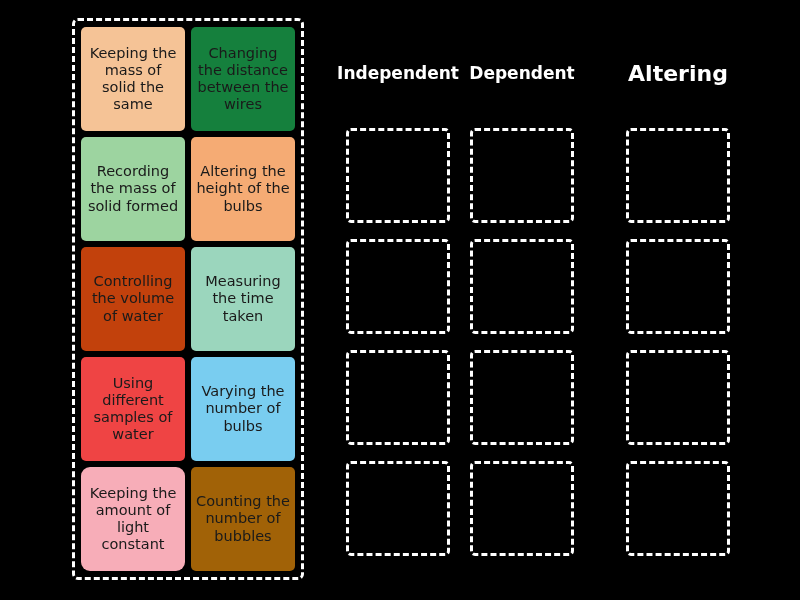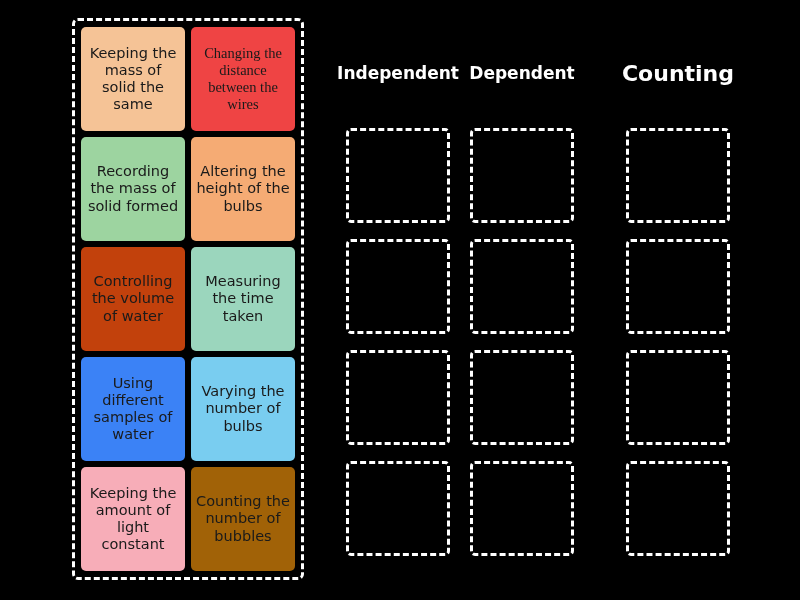--- a/index.html
+++ b/index.html
@@ -106,28 +106,28 @@
   }
 </style>
 </head>
 <body>
 
 <div id="app">
 
   <div id="tray">
     <div id="tray-grid">
       <div class="tile" style="background: rgb(245, 195, 150);">Keeping the mass of solid the same</div>
-      <div class="tile" style="background: #ef4444; font-family: Liberation Serif, serif;">Changing the distance between the wires</div>
+      <div class="tile" style="background: #15803d;">Changing the distance between the wires</div>
       <div class="tile" style="background: rgb(157, 212, 160);">Recording the mass of solid formed</div>
       <div class="tile" style="background: rgb(245, 171, 116);">Altering the height of the bulbs</div>
       <div class="tile" style="background: #c2410c;">Controlling the volume of water</div>
       <div class="tile" style="background: rgb(155, 214, 189);">Measuring the time taken</div>
-      <div class="tile" style="background: #3b82f6;">Using different samples of water</div>
+      <div class="tile" style="background: #ef4444;">Using different samples of water</div>
       <div class="tile" style="background: rgb(121, 205, 240);">Varying the number of bulbs</div>
-      <div class="tile" style="background: rgb(247, 173, 184);">Keeping the amount of light constant</div>
+      <div class="tile" style="background: rgb(247, 173, 184); border-radius: 9px;">Keeping the amount of light constant</div>
       <div class="tile" style="background: #a16207;">Counting the number of bubbles</div>
     </div>
   </div>
 
   <div id="columns">
 
     <div class="column col-0">
       <div class="col-title">Independent</div>
       <div class="slots">
         <div class="slot"></div>
@@ -141,21 +141,21 @@
       <div class="col-title">Dependent</div>
       <div class="slots">
         <div class="slot"></div>
         <div class="slot"></div>
         <div class="slot"></div>
         <div class="slot"></div>
       </div>
     </div>
 
     <div class="column col-2">
-      <div class="col-title">Counting</div>
+      <div class="col-title">Altering</div>
       <div class="slots">
         <div class="slot"></div>
         <div class="slot"></div>
         <div class="slot"></div>
         <div class="slot"></div>
       </div>
     </div>
 
   </div>
 </div>

